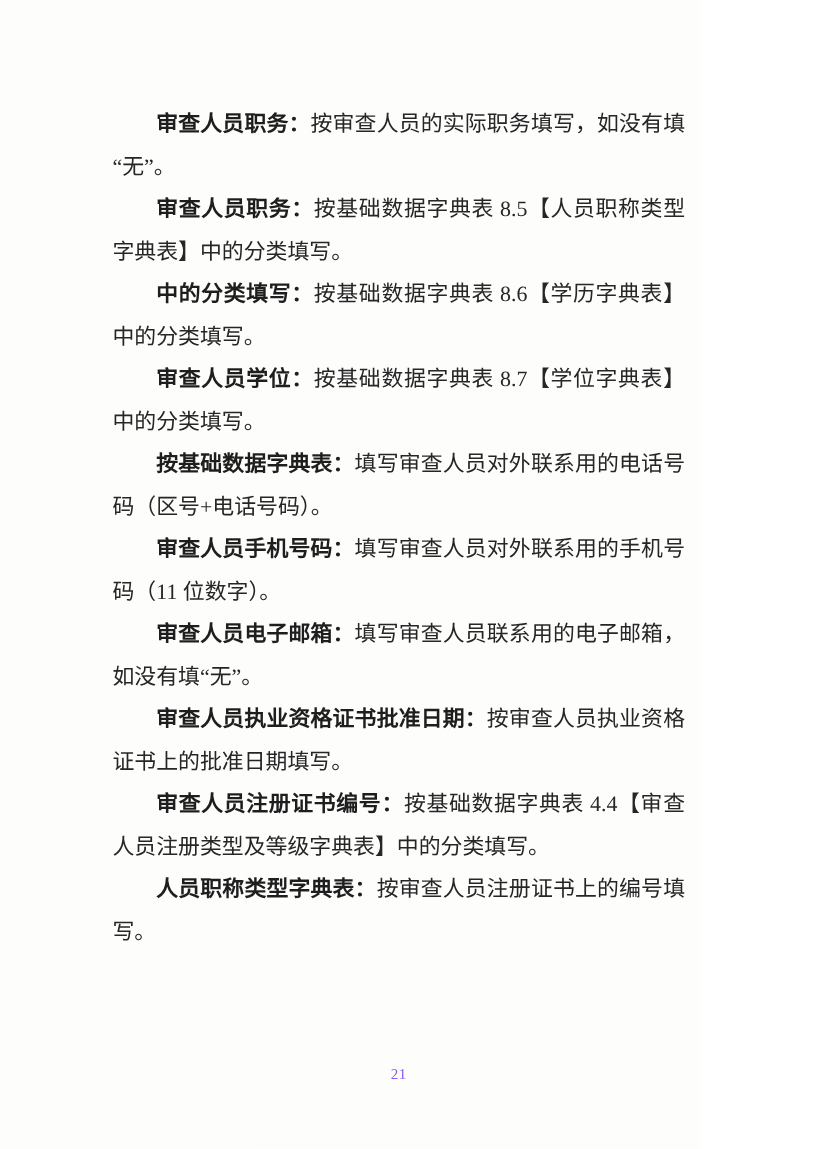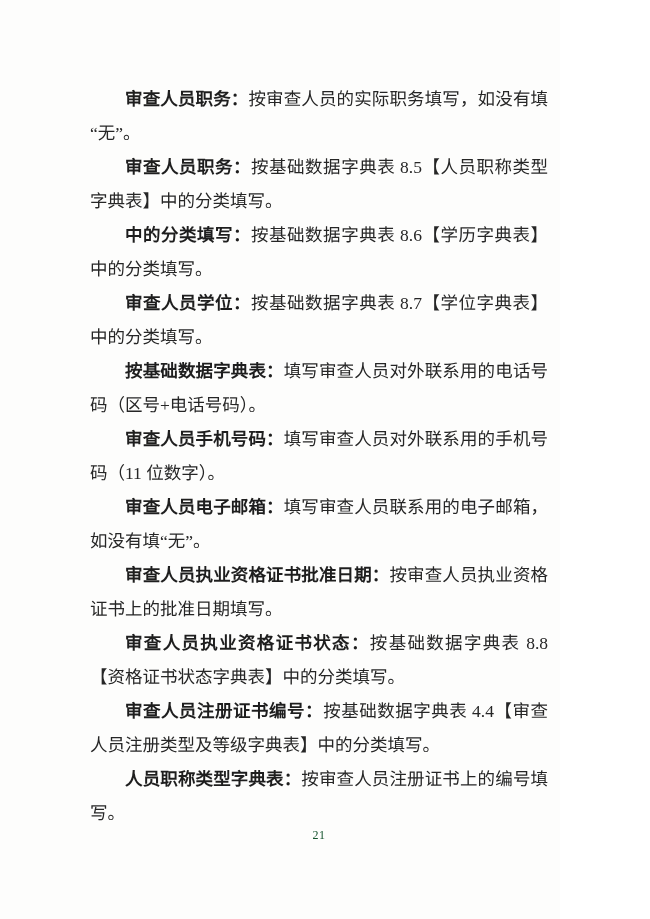--- a/index.html
+++ b/index.html
@@ -36,24 +36,24 @@
     font-weight: 700;
     color: #1e1e1e;
   }
   .para .desc {
     font-weight: 400;
   }
   .page-number {
     position: absolute;
     left: 90px;
     width: 458px;
-    top: 828px;
+    top: 852px;
     text-align: center;
     font-size: 12px;
-    color: #14532d;
+    color: #8b5cf6;
     letter-spacing: 0.5px;
   }
 </style>
 </head>
 <body>
 
 <div class="page">
   <div class="content" id="paragraph-container">
   <p class="para"><span class="term">审查人员职务：</span><span class="desc">按审查人员的实际职务填写，如没有填“无”。</span></p>
 
@@ -64,20 +64,19 @@
   <p class="para"><span class="term">审查人员学位：</span><span class="desc">按基础数据字典表 8.7【学位字典表】中的分类填写。</span></p>
 
   <p class="para"><span class="term">按基础数据字典表：</span><span class="desc">填写审查人员对外联系用的电话号码（区号+电话号码）。</span></p>
 
   <p class="para"><span class="term">审查人员手机号码：</span><span class="desc">填写审查人员对外联系用的手机号码（11 位数字）。</span></p>
 
   <p class="para"><span class="term">审查人员电子邮箱：</span><span class="desc">填写审查人员联系用的电子邮箱，如没有填“无”。</span></p>
 
   <p class="para"><span class="term">审查人员执业资格证书批准日期：</span><span class="desc">按审查人员执业资格证书上的批准日期填写。</span></p>
 
-  <p class="para"><span class="term">审查人员执业资格证书状态：</span><span class="desc">按基础数据字典表 8.8【资格证书状态字典表】中的分类填写。</span></p>
 
   <p class="para"><span class="term">审查人员注册证书编号：</span><span class="desc">按基础数据字典表 4.4【审查人员注册类型及等级字典表】中的分类填写。</span></p>
 
   <p class="para"><span class="term">人员职称类型字典表：</span><span class="desc">按审查人员注册证书上的编号填写。</span></p>
 </div>
   <div class="page-number">21</div>
 </div>
 
 </body></html>

